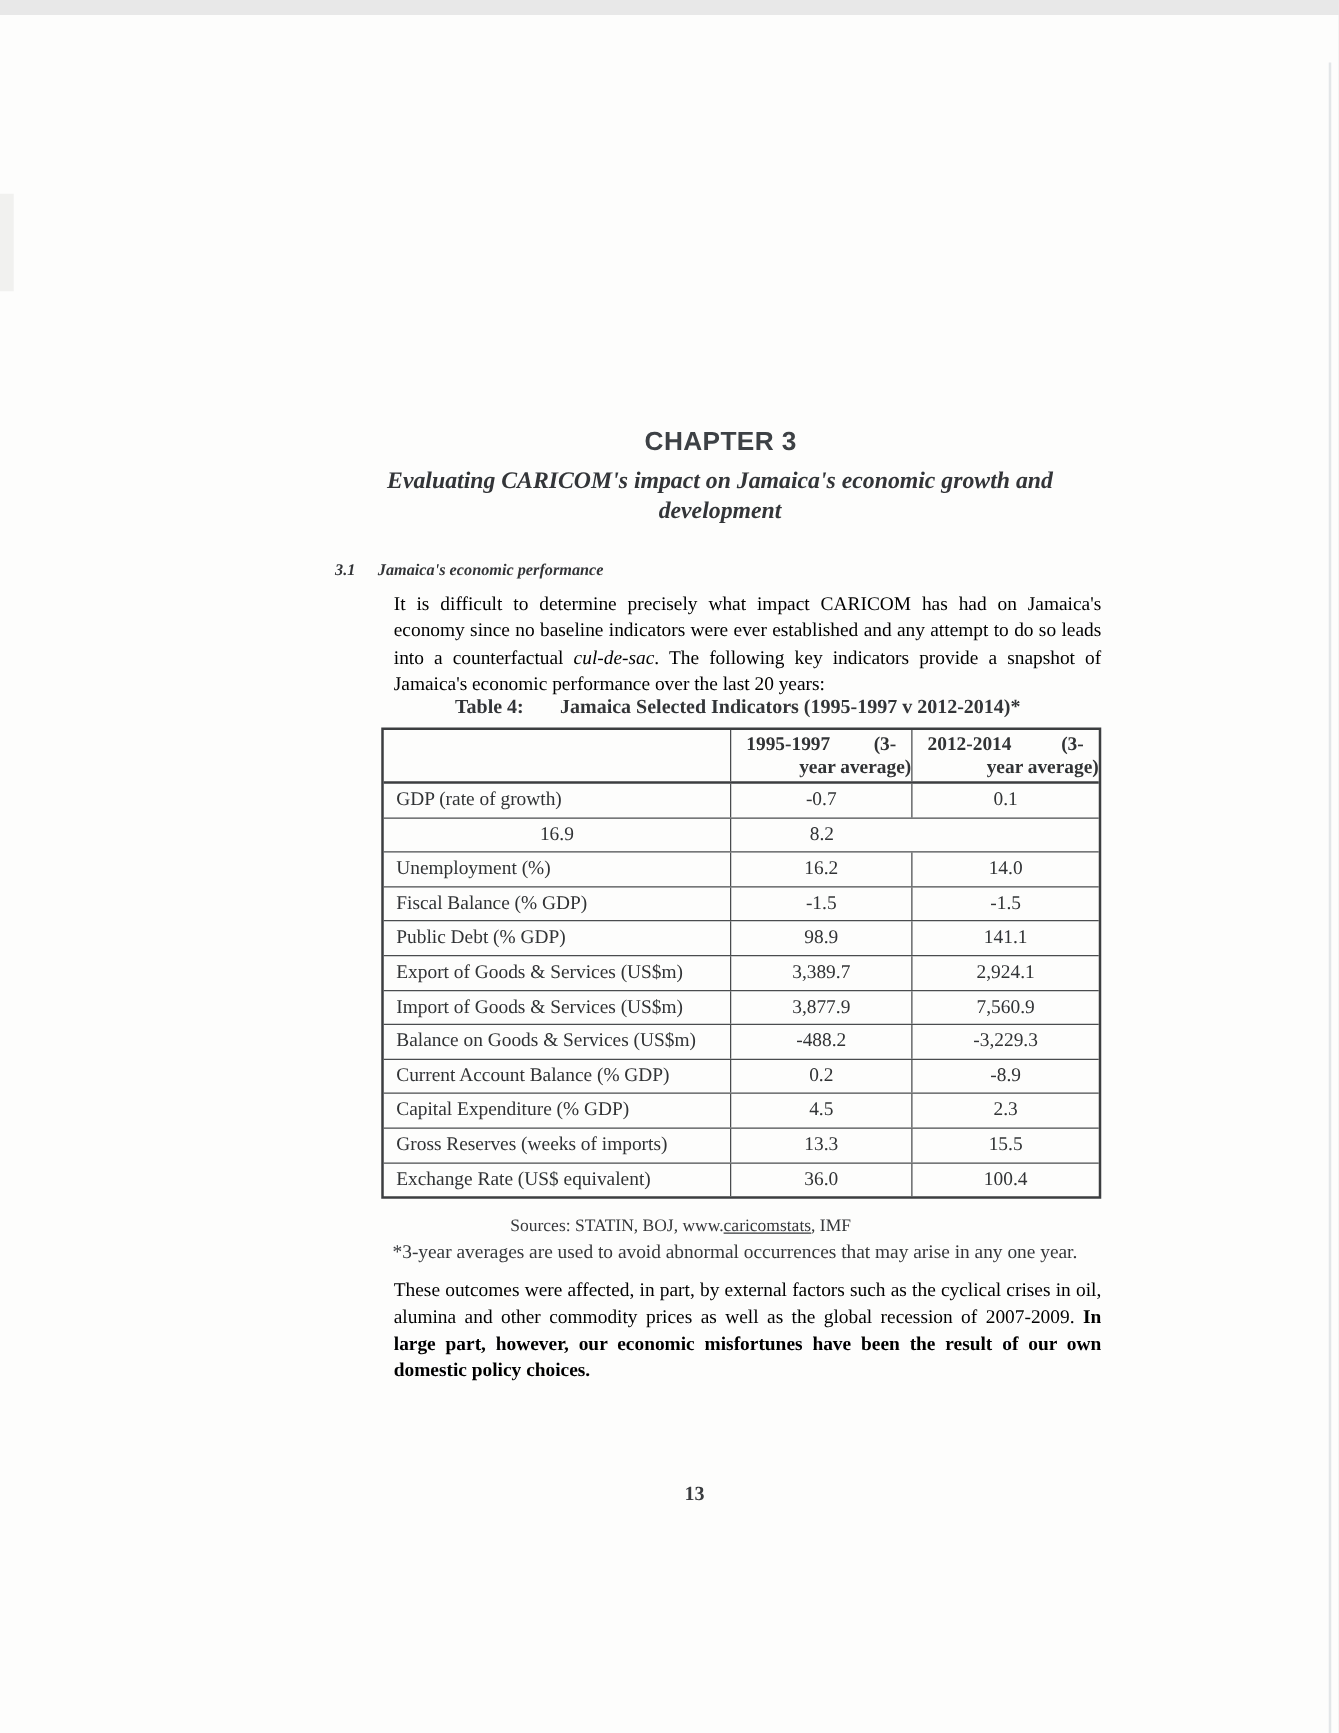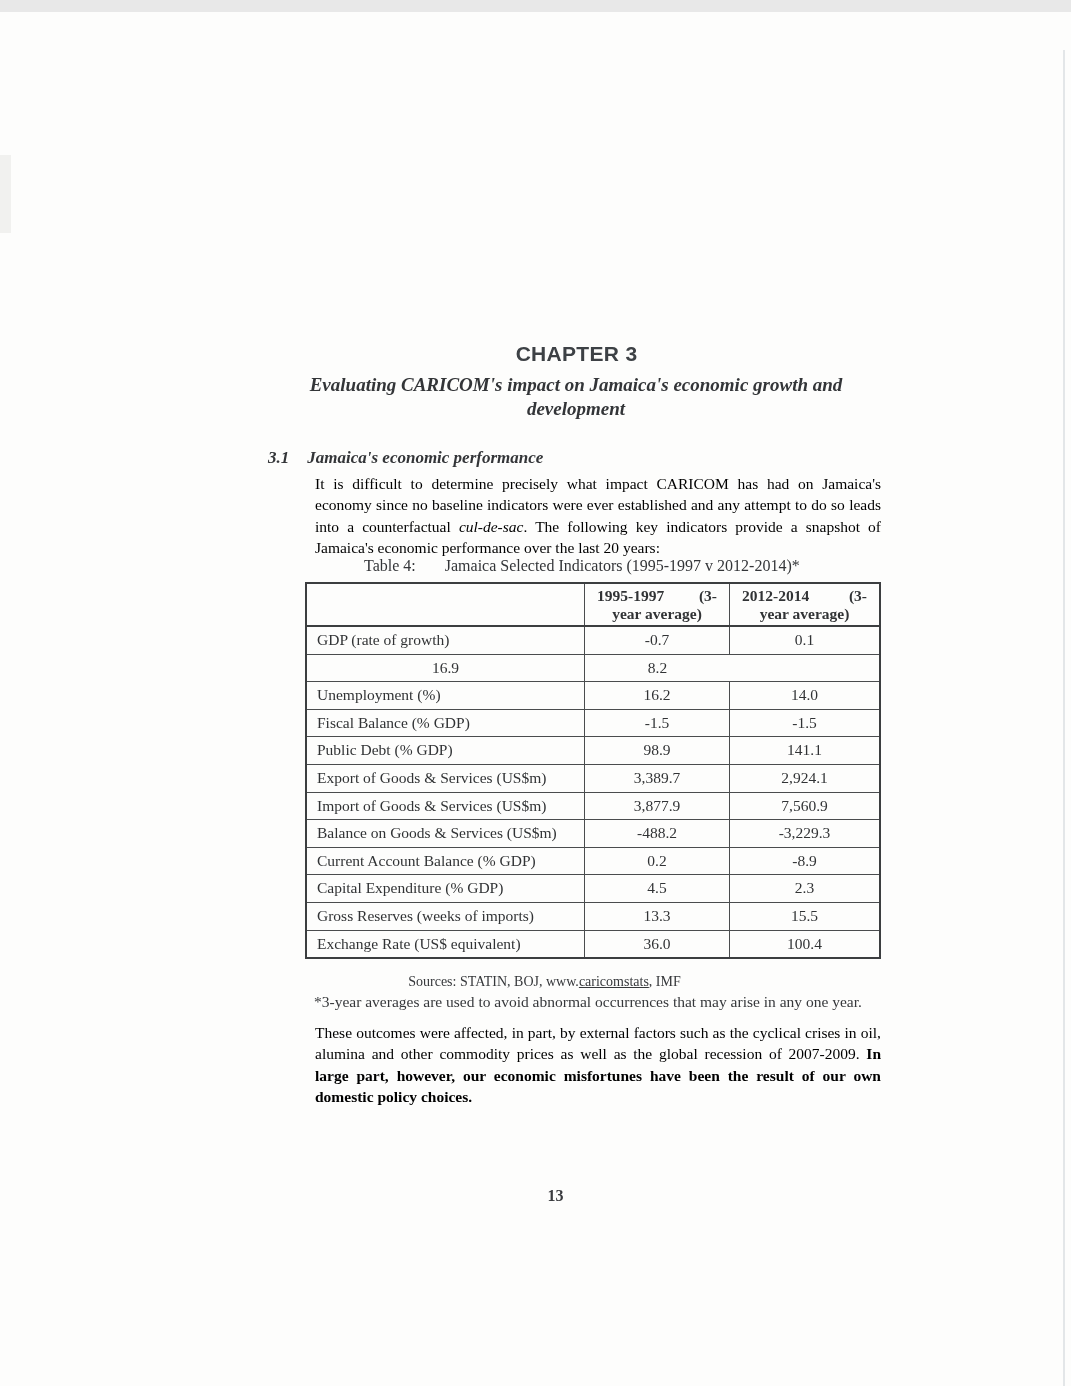--- a/index.html
+++ b/index.html
@@ -43,55 +43,55 @@
   }
   .doc-subtitle{
     position:absolute;top:361px;left:14px;width:580px;
     text-align:center;
     font-weight:bold;font-style:italic;
     font-size:19px;line-height:24px;color:#333538;
   }
   .section-heading{
     position:absolute;top:436px;left:-4px;
     display:flex;gap:18px;
-    font-weight:bold;font-style:italic;font-size:17px;color:#333538;
+    font-weight:bold;font-style:italic;font-size:13px;color:#333538;
   }
   .para{
     position:absolute;left:43px;width:566px;
     font-size:15.5px;line-height:21.3px;
     text-align:justify;color:#000000;
   }
   .para-1{top:461px;}
   .para-2{top:1010px;}
   .para .em{font-style:italic;}
   .para .strong{font-weight:bold;}
   .table-caption{
     position:absolute;top:545px;left:92px;
     display:flex;gap:29px;
-    font-weight:normal;font-size:16px;color:#333538;
+    font-weight:bold;font-size:16px;color:#333538;
   }
   
   .ind-table{
     position:absolute;top:570px;left:33px;width:576px;
     border:2px solid #3c3e40;
     font-size:15.5px;color:#313335;
     background:#fdfdfc;
     box-sizing:border-box;
   }
   .t-row{
     display:grid;grid-template-columns:278px 145px 1fr;
     border-bottom:1px solid #4a4c4e;
   }
   .t-row:last-child{border-bottom:none;}
   .t-header{border-bottom:2px solid #3c3e40;font-weight:bold;}
   .t-cell{border-right:1px solid #4a4c4e;box-sizing:border-box;}
   .t-cell:last-child{border-right:none;}
   .t-header .t-cell{height:41px;padding-top:3px;}
   .hdr-line1{display:flex;justify-content:space-between;padding:0 12px;text-align:right;}
-  .hdr-line2{text-align:center;}
+  .hdr-line2{text-align:right;}
   .t-data .t-cell{height:26.6px;line-height:26.6px;}
   .t-data .label-cell{padding-left:10px;}
   .t-data .value-cell{text-align:center;}
   .sources-line{
     position:absolute;top:962px;left:33px;width:576px;
     text-align:center;padding-right:97px;box-sizing:border-box;
     font-size:14px;color:#36383b;
   }
   .sources-line .link{text-decoration:underline;}
   .footnote{

